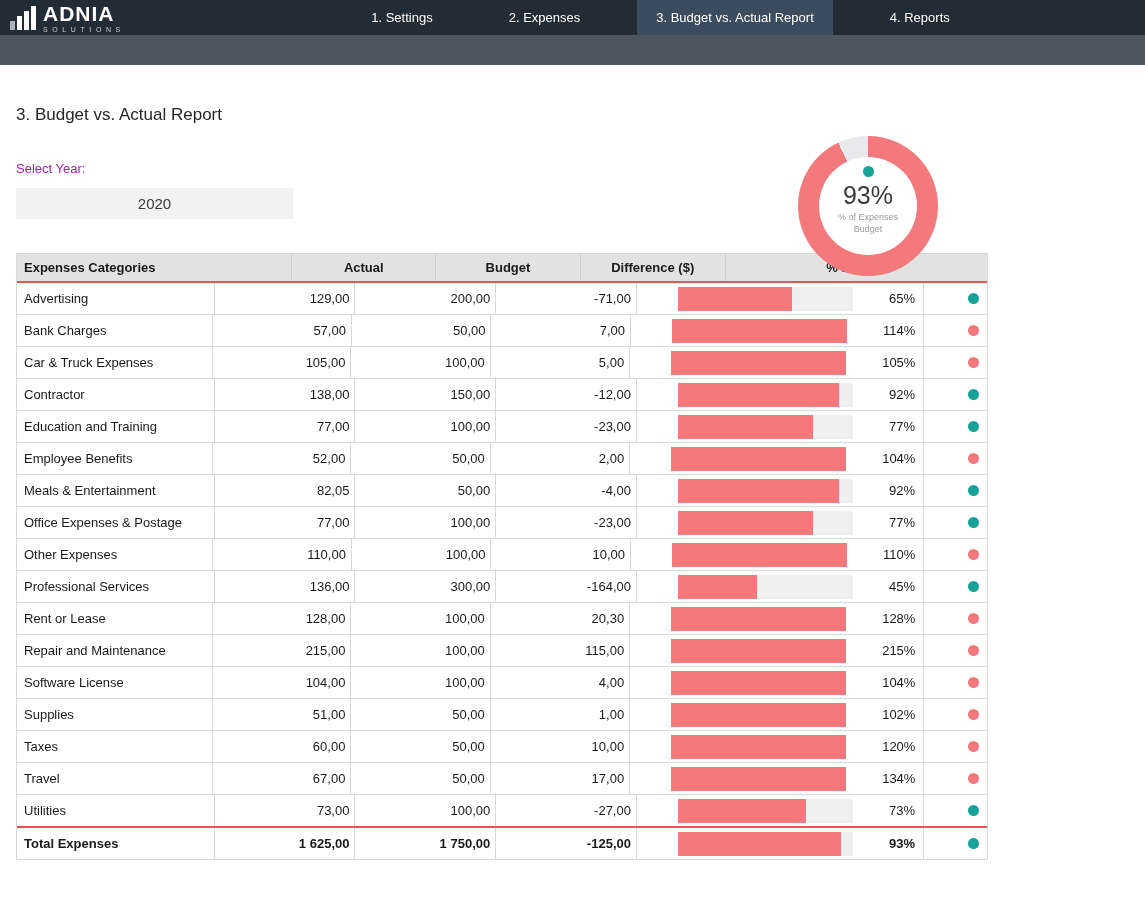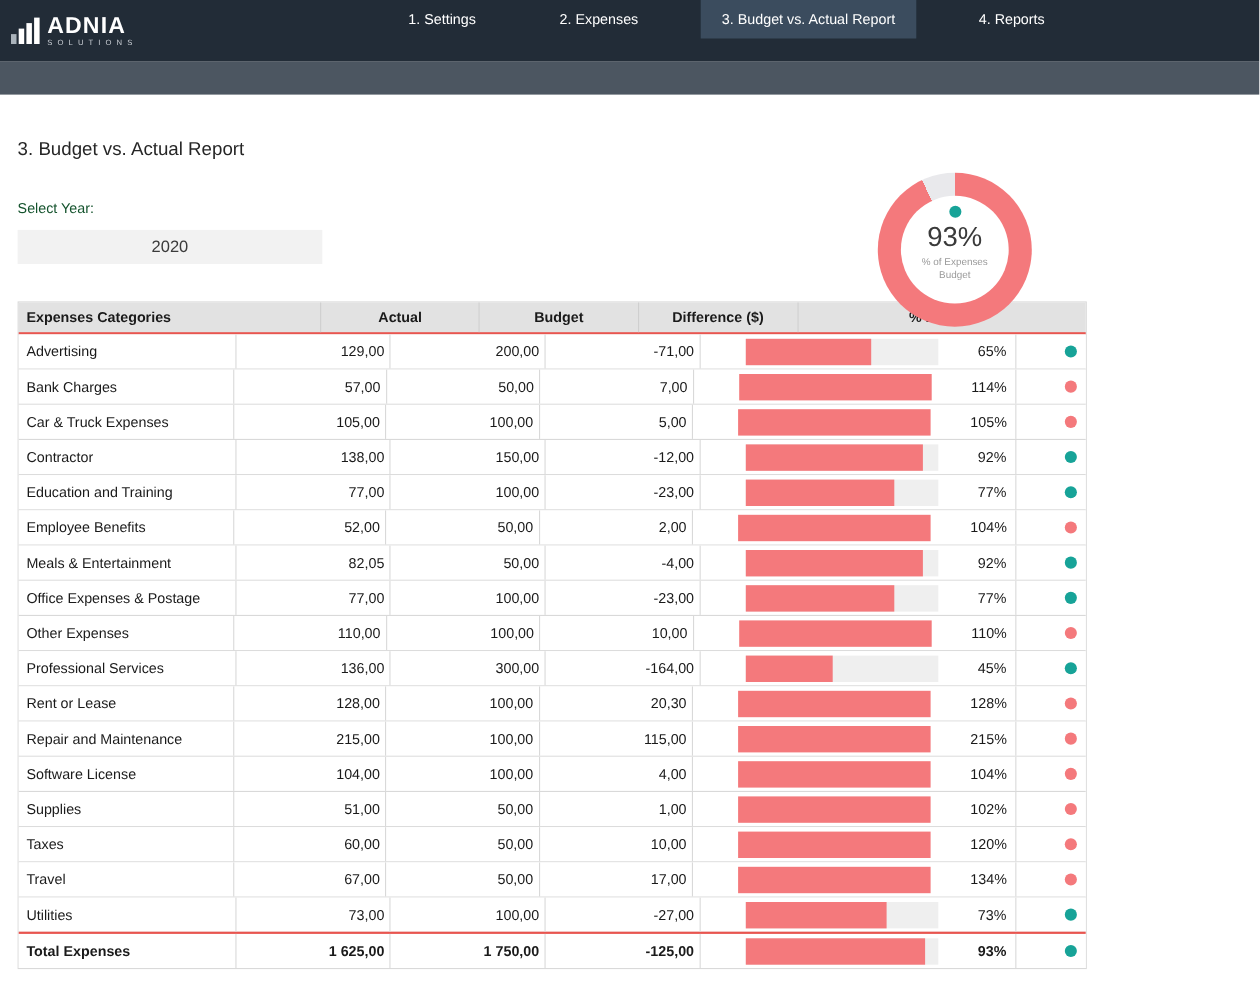--- a/index.html
+++ b/index.html
@@ -6,21 +6,21 @@
   html, body { width: 1145px; height: 908px; }
   body {
     font-family: "Liberation Sans", sans-serif;
     background: #ffffff;
     color: #1a1a1a;
     overflow: hidden;
   }
 
   
   .topbar {
-    height: 56px;
+    height: 35px;
     background: var(--navbar, #222c37);
     display: flex;
     align-items: center;
     position: relative;
   }
   .brand { display: flex; align-items: flex-end; gap: 7px; padding-left: 10px; }
   .brand-logo { display: flex; align-items: flex-end; gap: 2px; padding-bottom: 3px; }
   .brand-logo i { display: block; width: 5px; background: #ffffff; }
   .brand-logo i.b1 { height: 9px; background: #aab3bb; }
   .brand-logo i.b2 { height: 14px; }
@@ -45,21 +45,21 @@
     white-space: nowrap;
   }
   .nav-item.active { background: var(--navbar_active, #3b4c5e); }
 
   .subbar { height: 30px; background: var(--subbar, #4c5661); }
 
   
   .main { position: relative; padding: 0 16px; }
   .page-title { font-size: 17px; font-weight: normal; color: #262626; margin-top: 40px; }
 
-  .year-label { margin-top: 36px; font-size: 13px; color: #14532d; }
+  .year-label { margin-top: 36px; font-size: 13px; color: #a21caf; }
   .year-box {
     margin-top: 12px;
     width: 277px; height: 31px;
     background: var(--year_box_bg, #f2f2f2);
     display: flex; align-items: center; justify-content: center;
     font-size: 15px; color: #3b3b3b;
     cursor: pointer;
   }
 
   

